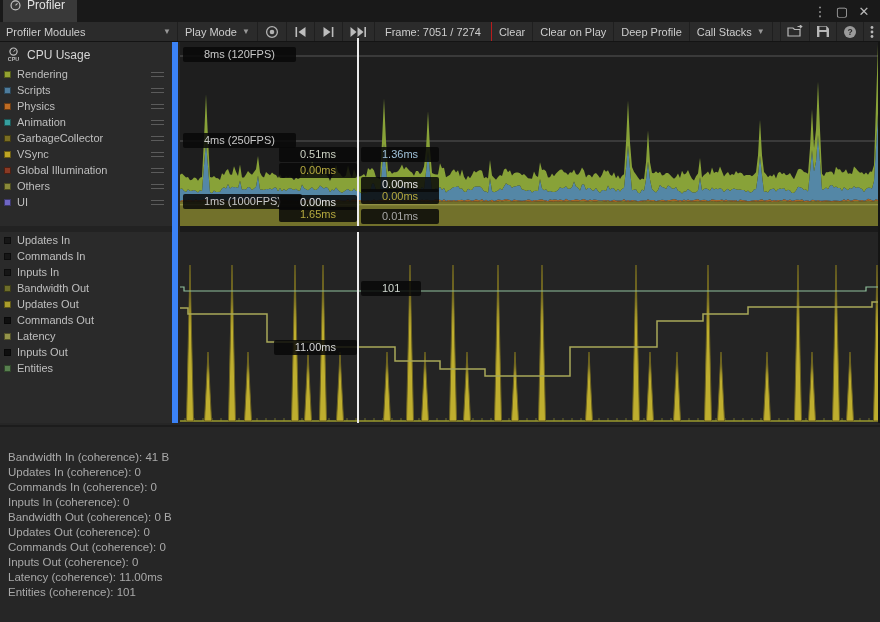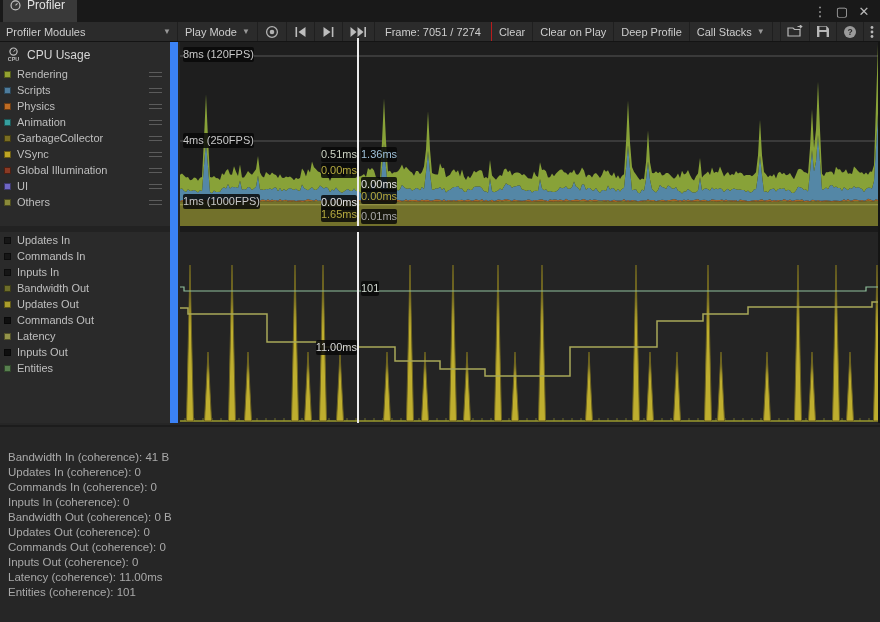--- a/index.html
+++ b/index.html
@@ -19,35 +19,35 @@
            border-bottom:1px solid #141414;display:flex;align-items:stretch;font-size:11px;color:#cdcdcd;}
   .seg{display:flex;align-items:center;padding:0 7px;border-right:1px solid #1f1f1f;white-space:nowrap;}
   .seg .arr{font-size:8px;color:#999;margin-left:5px;}
   .seg.icon-btn{padding:0 6px;}
   .modules{width:178px;justify-content:space-between;padding:0 6px;}
   .frame-label{border-right:none;padding:0 10px;}
   .icon-group{margin-left:auto;display:flex;align-items:stretch;border-left:1px solid #1f1f1f;}
   svg{display:block;}
 
   
-  .sidebar{position:absolute;left:0;top:42px;width:178px;height:381px;background:#2a2a2a;border-right:8px solid #3b82f6;}
+  .sidebar{position:absolute;left:0;top:42px;width:178px;height:381px;background:#2a2a2a;border-right:6px solid #3b82f6;}
   .module-header{display:flex;align-items:center;gap:6px;padding:5px 6px 4px 6px;font-size:12px;color:#d6d6d6;}
   .leg-row{display:flex;align-items:center;gap:6px;height:16px;padding:0 6px 0 4px;font-size:11px;color:#bfbfbf;}
   .chip{width:7px;height:7px;flex:0 0 7px;border:1px solid rgba(0,0,0,.45);}
   .leg-label{flex:1 1 auto;overflow:hidden;white-space:nowrap;}
   .handle{width:13px;height:5px;border-top:1px solid #5b5b5b;border-bottom:1px solid #5b5b5b;margin-right:2px;}
   .side-gap{height:6px;background:#222222;}
 
   
   .cpu-chart{position:absolute;left:180px;top:42px;width:700px;height:184px;background:#1e1e1e;}
   .chart-gap{position:absolute;left:180px;top:226px;width:700px;height:6px;background:#1a1a1a;}
   .coh-chart{position:absolute;left:180px;top:232px;width:700px;height:191px;background:#242424;}
   .right-edge{position:absolute;left:878px;top:42px;width:2px;height:381px;background:#141414;}
   .chart-label{position:absolute;background:rgba(8,8,8,.85);color:#c8c8c8;font-size:11px;line-height:15px;
-               padding:0 0;border-radius:2px;white-space:nowrap;z-index:5;}
+               padding:0 21px;border-radius:2px;white-space:nowrap;z-index:5;}
   .playhead{position:absolute;width:2px;background:#ececec;z-index:4;}
 
   
   .details{position:absolute;left:0;top:425px;width:880px;height:197px;background:#262626;border-top:2px solid #1c1c1c;
            padding:23px 0 0 8px;font-size:11.5px;line-height:15px;color:#a9a9a9;}
 </style>
 </head>
 <body>
 
 <div class="app">
@@ -192,27 +192,27 @@
             <span class="chip" style="background: rgb(191, 166, 36);"></span>
             <span class="leg-label">VSync</span>
             <span class="handle"></span>
           </div>
           <div class="leg-row">
             <span class="chip" style="background: rgb(138, 58, 36);"></span>
             <span class="leg-label">Global Illumination</span>
             <span class="handle"></span>
           </div>
           <div class="leg-row">
+            <span class="chip" style="background: rgb(138, 138, 58);"></span>
+            <span class="leg-label">Others</span>
+            <span class="handle"></span>
+          </div>
+          <div class="leg-row">
             <span class="chip" style="background: rgb(111, 102, 196);"></span>
             <span class="leg-label">UI</span>
-            <span class="handle"></span>
-          </div>
-          <div class="leg-row">
-            <span class="chip" style="background: rgb(138, 138, 58);"></span>
-            <span class="leg-label">Others</span>
             <span class="handle"></span>
           </div>
         </div>
     </div>
     <div class="side-gap"></div>
     <div>
       <div id="coh-legend">
           <div class="leg-row">
             <span class="chip" style="background: rgb(22, 22, 22);"></span>
             <span class="leg-label">Updates In</span>

